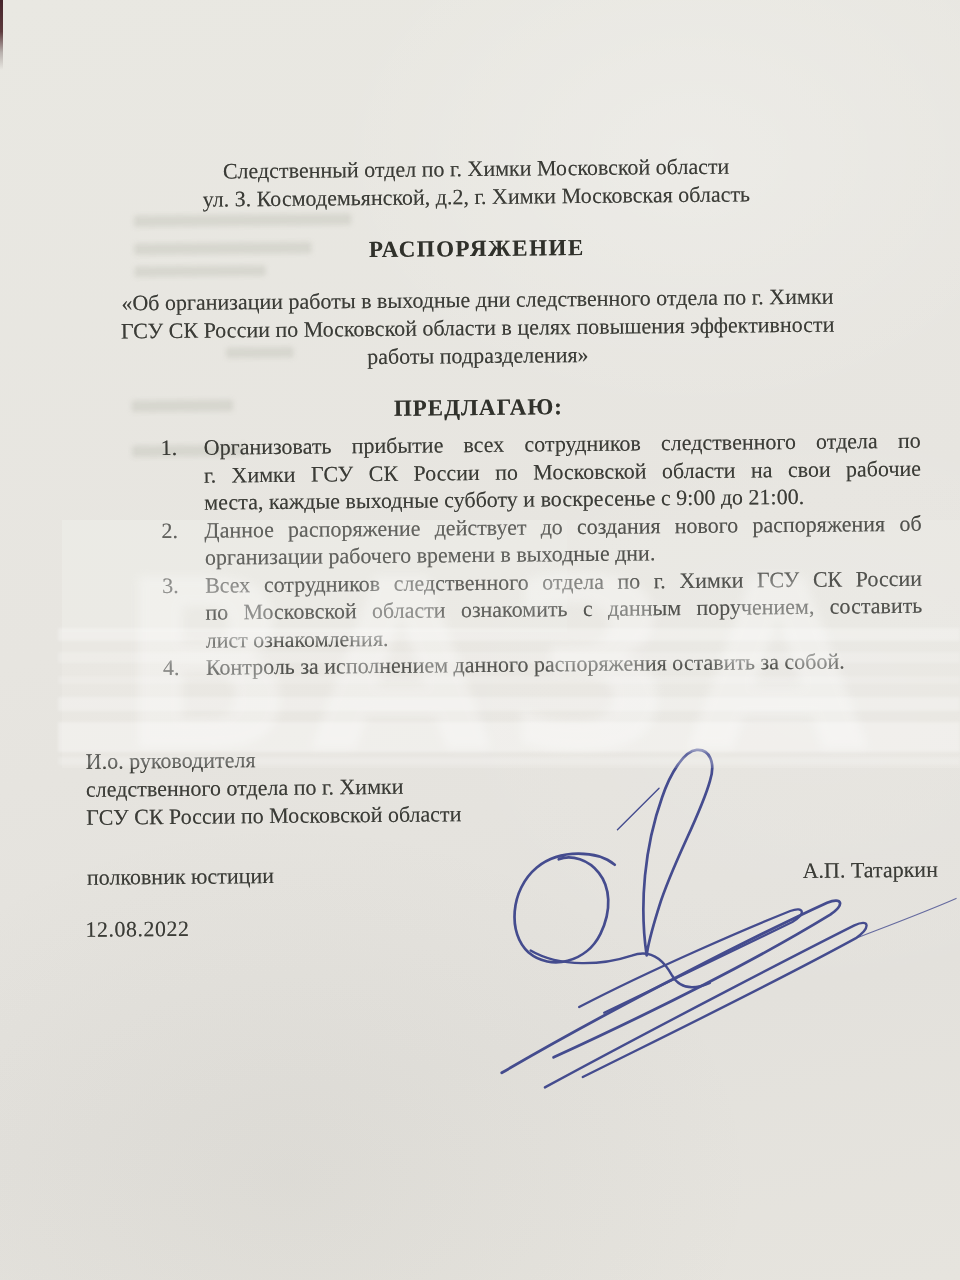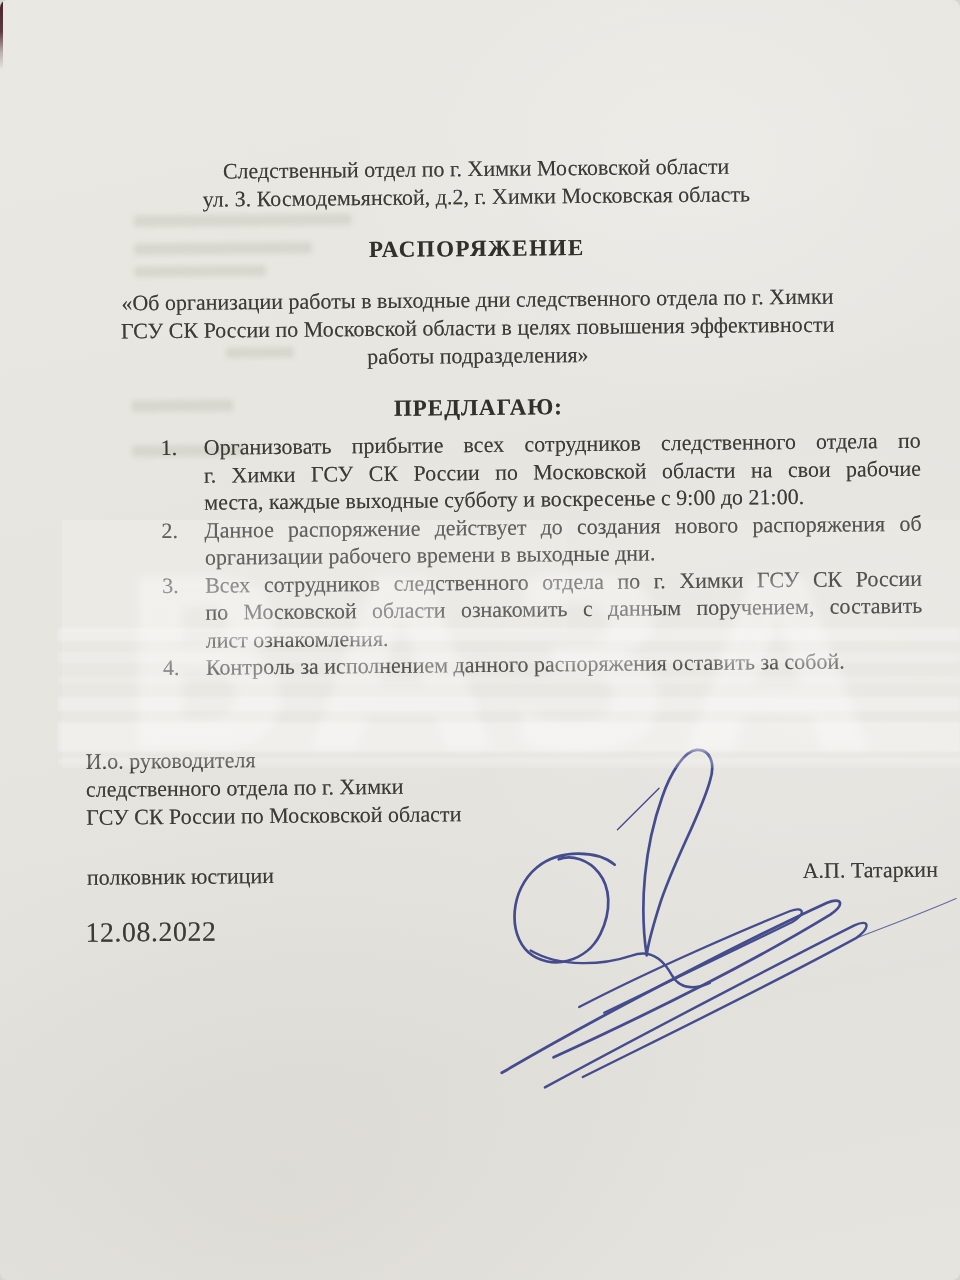--- a/index.html
+++ b/index.html
@@ -6,21 +6,20 @@
   body{width:960px;height:1280px;overflow:hidden;background:#d8d6d0;}
   .page{
     position:relative;width:960px;height:1280px;overflow:hidden;
     background:
       radial-gradient(55% 30% at 72% 12%, rgba(255,255,255,.20), rgba(255,255,255,0) 70%),
       radial-gradient(70% 40% at 30% 92%, rgba(110,110,100,.06), rgba(0,0,0,0) 70%),
       radial-gradient(60% 35% at 85% 55%, rgba(255,255,255,.10), rgba(255,255,255,0) 70%),
       linear-gradient(168deg,#e9e8e2 0%,#e7e5e0 45%,#e3e1dc 78%,#e6e4de 100%);
     font-family:"Liberation Serif","DejaVu Serif",serif;
     color:#3b3c37;
-    border-radius:8px;
   }
   .content{position:absolute;inset:0;transform:rotate(-0.55deg);transform-origin:50% 45%;z-index:2;}
   .line{position:absolute;left:0;right:0;text-align:center;font-size:22px;
         text-shadow:0 0 .6px rgba(70,70,64,.55);white-space:nowrap;}
   .b{font-weight:bold;color:#30312b;}
   .org1{top:156px;}
   .org2{top:184px;}
   .title{top:236px;font-size:23px;letter-spacing:1.5px;}
   .subj{line-height:28px;}
   .subj1{top:286px;}
@@ -29,21 +28,21 @@
   .resolve{top:395px;font-size:23px;letter-spacing:1px;}
   .list{position:absolute;top:431px;left:160px;width:762px;font-size:22px;line-height:27.5px;
         text-shadow:0 0 .6px rgba(70,70,64,.55);}
   .item{position:relative;padding-left:45px;}
   .num{position:absolute;left:2px;top:0;}
   .jline{text-align:justify;text-align-last:justify;}
   .lline{text-align:left;}
   .signblock{position:absolute;left:84px;top:744px;font-size:22px;line-height:28px;
              text-shadow:0 0 .6px rgba(70,70,64,.55);}
   .rank{position:absolute;left:84px;top:861px;font-size:22px;text-shadow:0 0 .6px rgba(70,70,64,.55);}
-  .date{position:absolute;left:82px;top:913px;font-size:28px;letter-spacing:.5px;
+  .date{position:absolute;left:82px;top:913px;font-size:22px;letter-spacing:.5px;
         text-shadow:0 0 .6px rgba(70,70,64,.55);}
   .name{position:absolute;left:660px;top:861px;width:275px;text-align:right;font-size:22px;
         text-shadow:0 0 .6px rgba(70,70,64,.55);}
   .bleed{position:absolute;border-radius:3px;background:rgba(118,128,110,.15);filter:blur(2.5px);}
   .bl1{left:137px;top:212px;width:218px;height:12px;}
   .bl2{left:137px;top:240px;width:178px;height:12px;}
   .bl3{left:137px;top:263px;width:132px;height:11px;}
   .bl4{left:228px;top:345px;width:68px;height:11px;}
   .bl5{left:133px;top:397px;width:102px;height:12px;}
   .bl6{left:133px;top:442px;width:114px;height:12px;}

